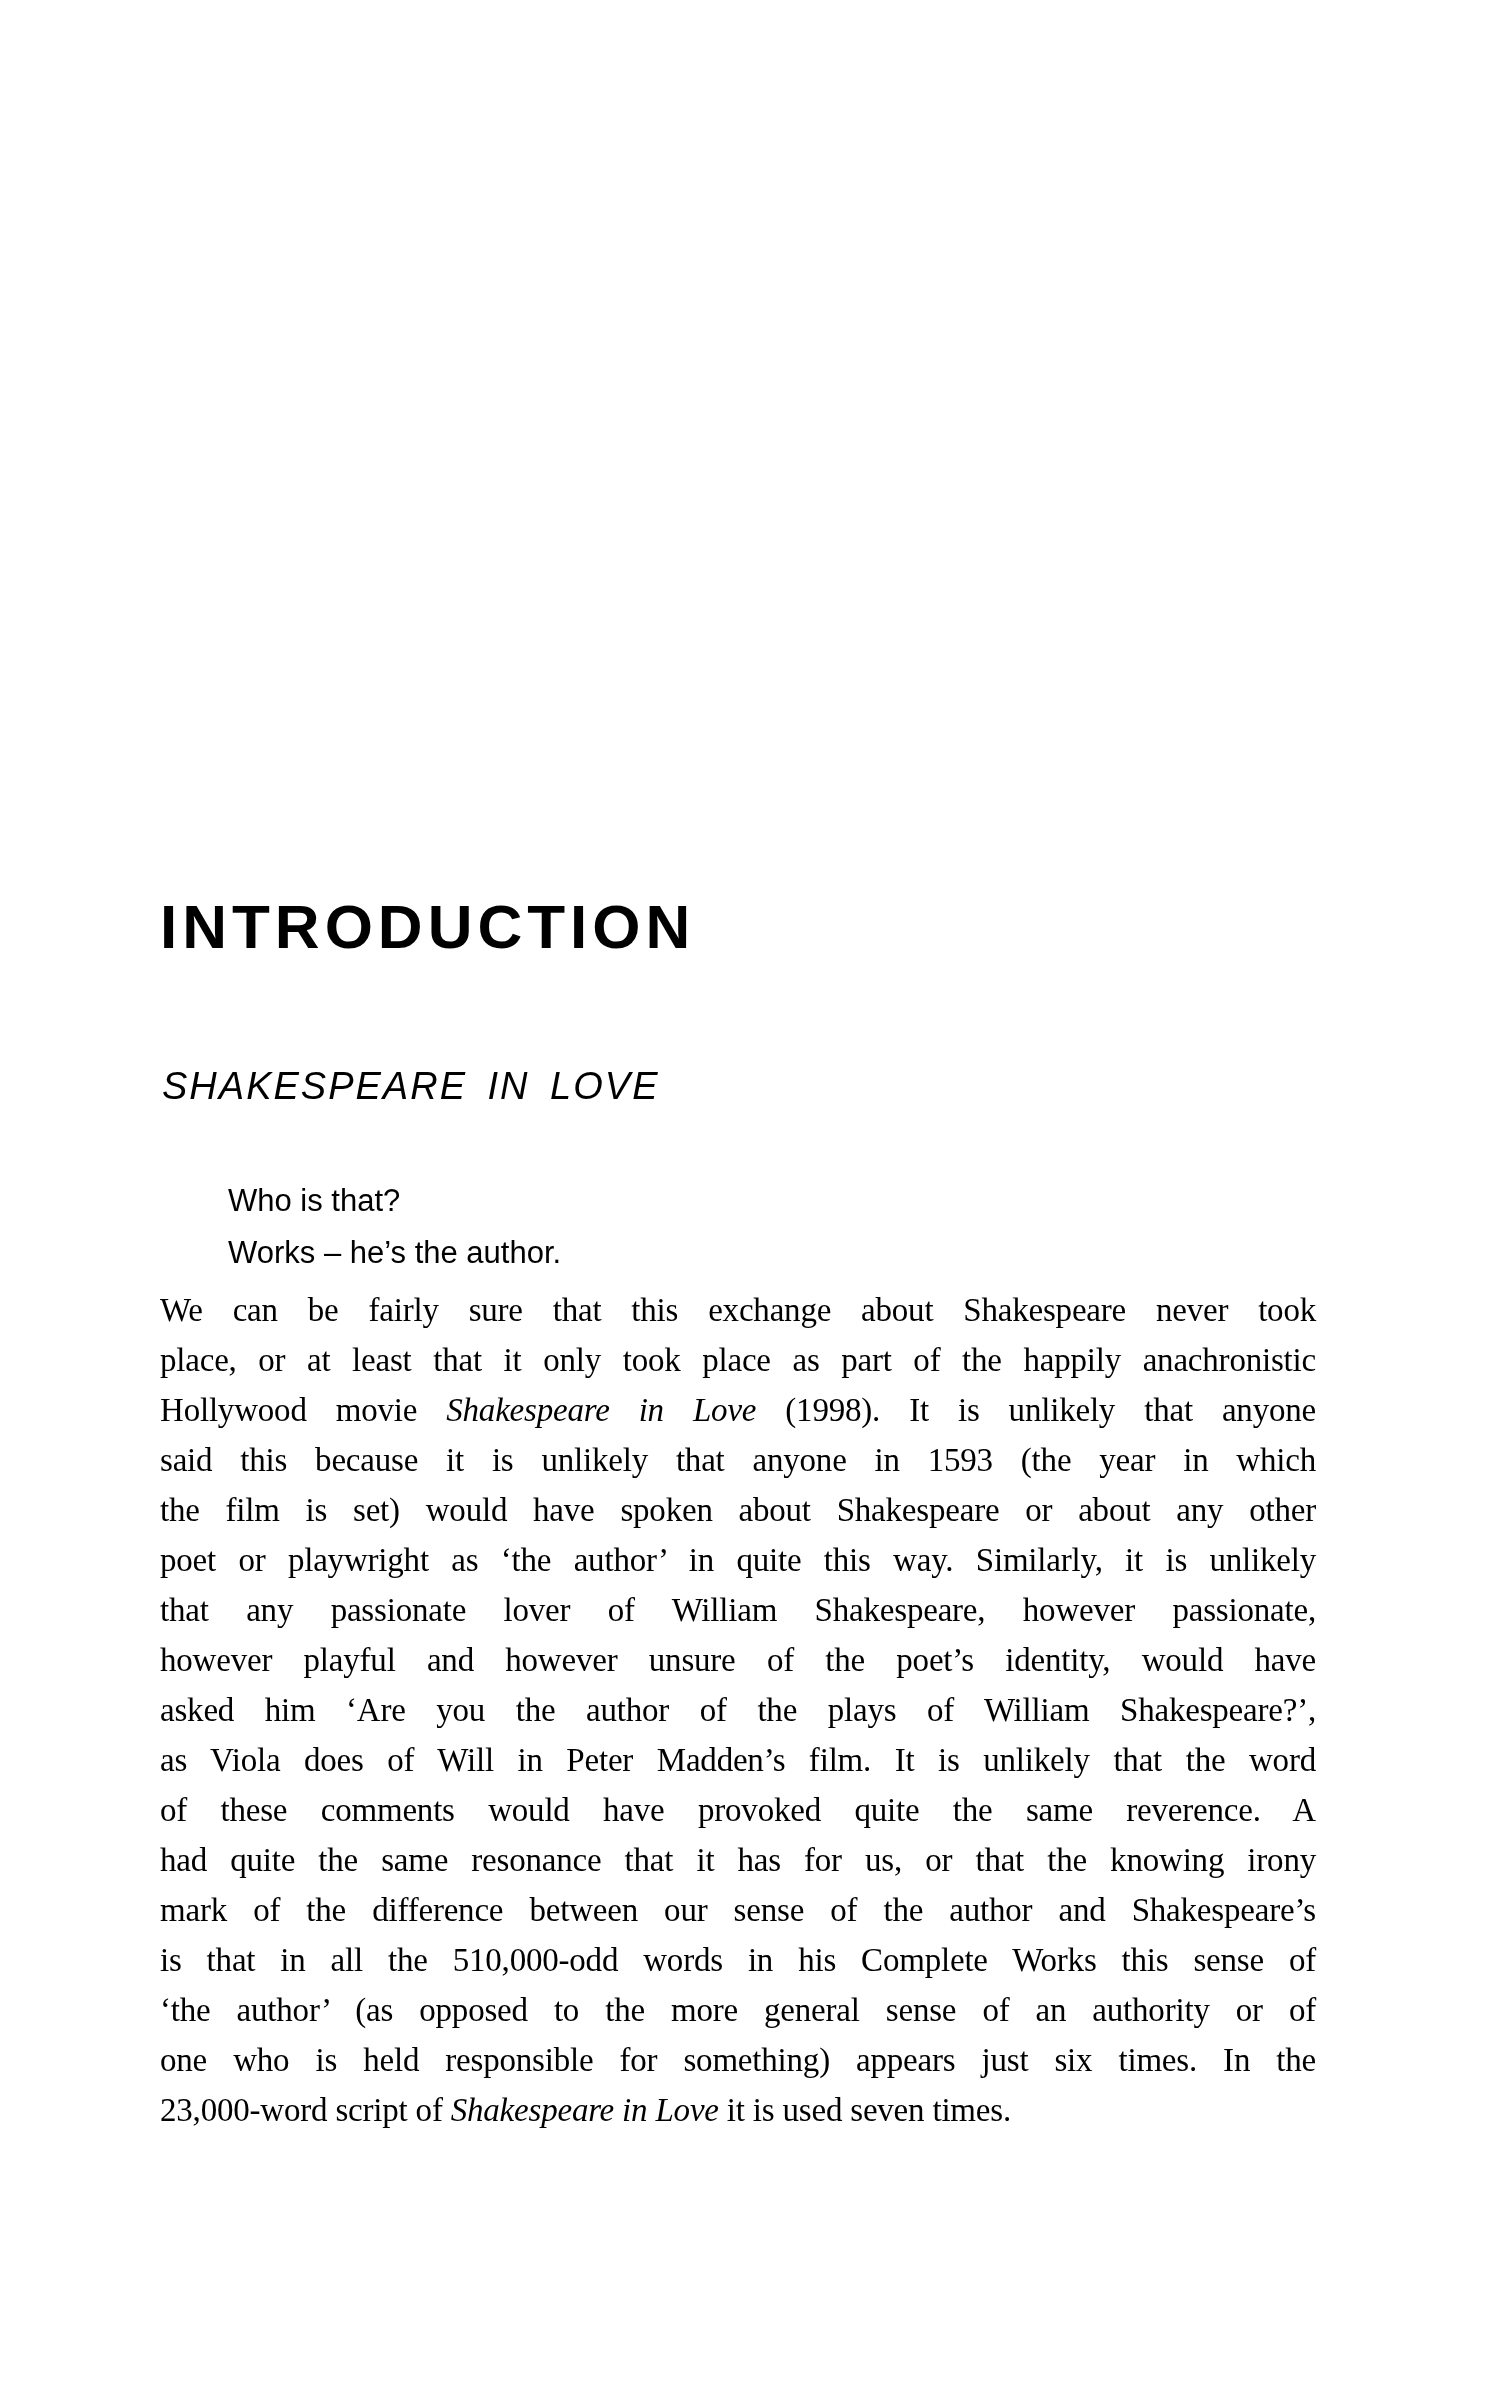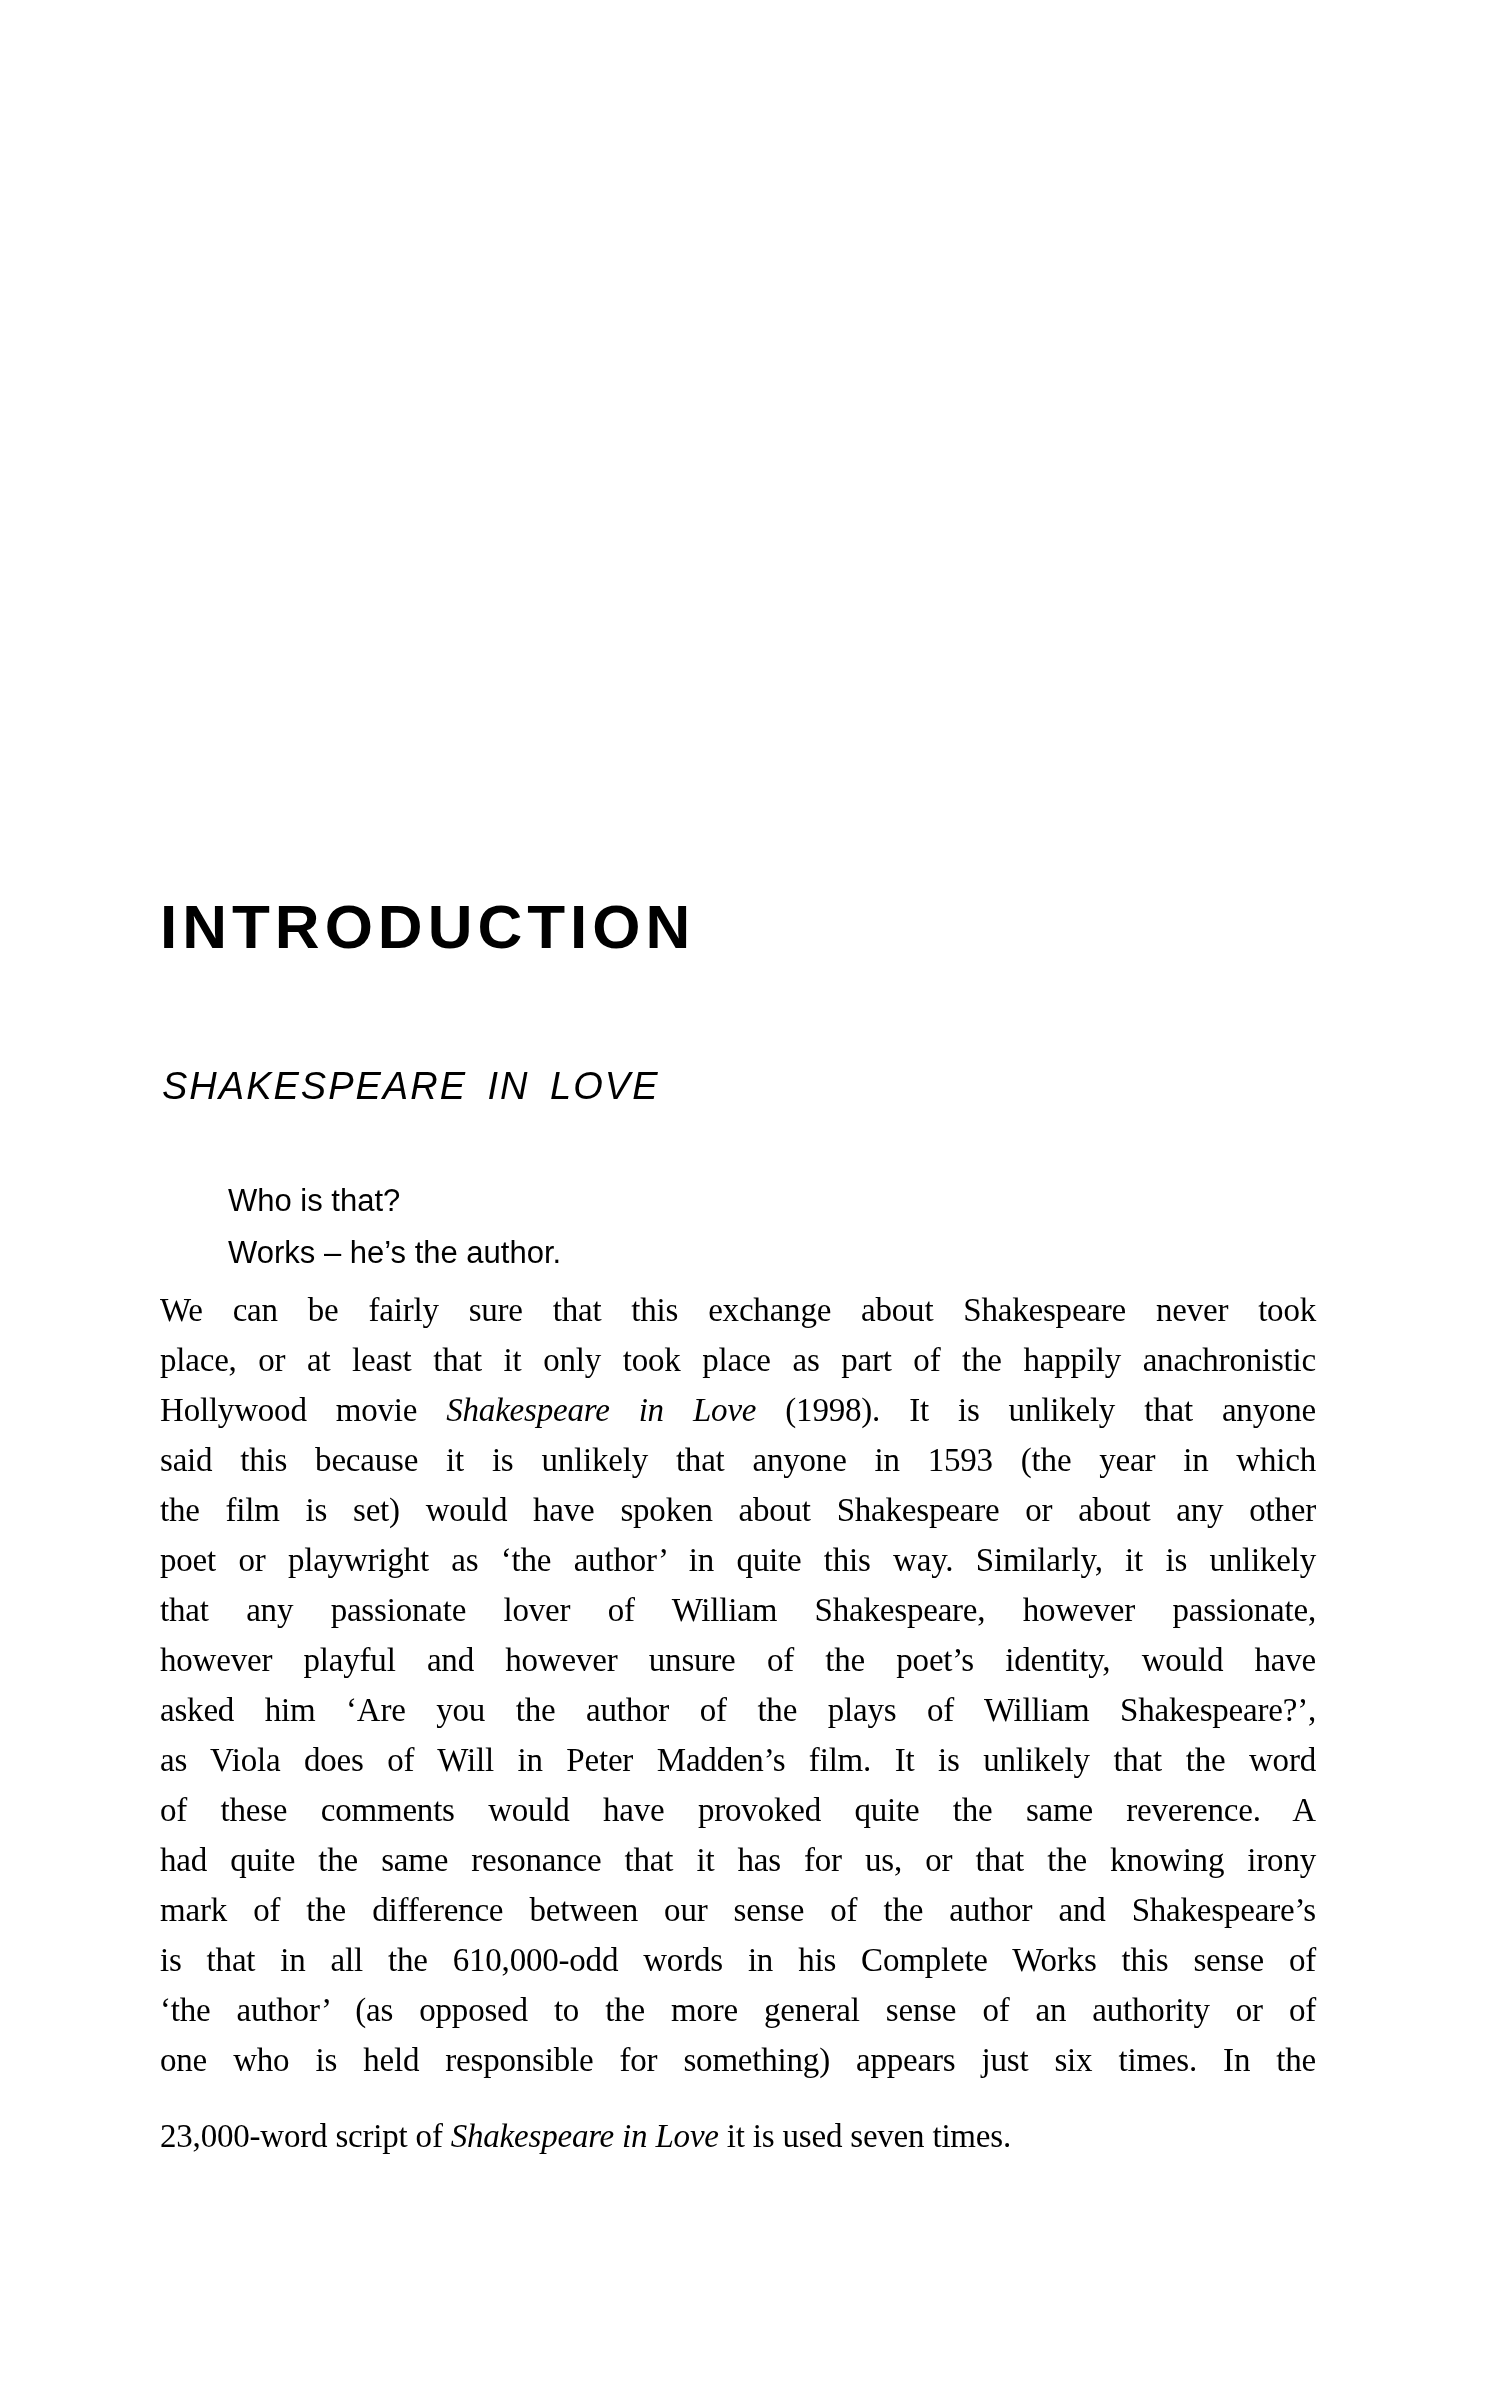--- a/index.html
+++ b/index.html
@@ -72,21 +72,20 @@
   }
   .para-line {
     text-align: justify;
     text-align-last: justify;
     height: 50px;
     overflow: visible;
     white-space: normal;
   }
   .para-line.last {
     text-align-last: left;
-    margin-top: 26px;
   }
   .it {
     font-style: italic;
   }
 </style>
 </head>
 <body>
 
 <div class="page-column">
 
@@ -106,19 +105,19 @@
       <div class="para-line"><span>said this because it is unlikely that anyone in 1593 (the year in which</span></div>
       <div class="para-line"><span>the film is set) would have spoken about Shakespeare or about any other</span></div>
       <div class="para-line"><span>poet or playwright as ‘the author’ in quite this way. Similarly, it is unlikely</span></div>
       <div class="para-line"><span>that any passionate lover of William Shakespeare, however passionate,</span></div>
       <div class="para-line"><span>however playful and however unsure of the poet’s identity, would have</span></div>
       <div class="para-line"><span>asked him ‘Are you the author of the plays of William Shakespeare?’,</span></div>
       <div class="para-line"><span>as Viola does of Will in Peter Madden’s film. It is unlikely that the word</span></div>
       <div class="para-line"><span>of these comments would have provoked quite the same reverence. A</span></div>
       <div class="para-line"><span>had quite the same resonance that it has for us, or that the knowing irony</span></div>
       <div class="para-line"><span>mark of the difference between our sense of the author and Shakespeare’s</span></div>
-      <div class="para-line"><span>is that in all the 610,000-odd words in his Complete Works this sense of</span></div>
+      <div class="para-line"><span>is that in all the 510,000-odd words in his Complete Works this sense of</span></div>
       <div class="para-line"><span>‘the author’ (as opposed to the more general sense of an authority or of</span></div>
       <div class="para-line"><span>one who is held responsible for something) appears just six times. In the</span></div>
       <div class="para-line last"><span>23,000-word script of </span><span class="it">Shakespeare in Love</span><span> it is used seven times.</span></div>
     </div>
 
 </div>
 
 </body></html>

